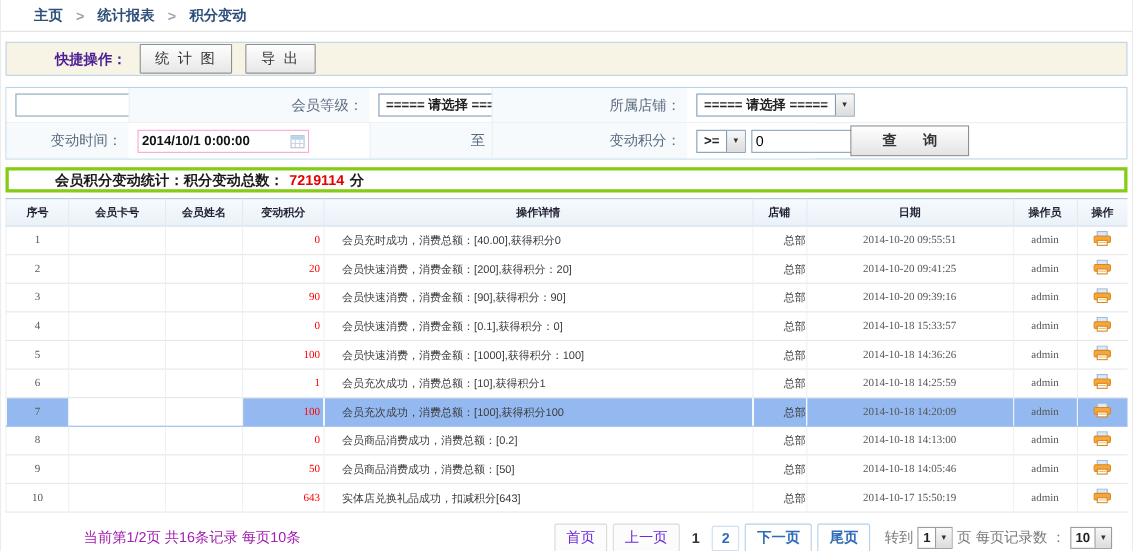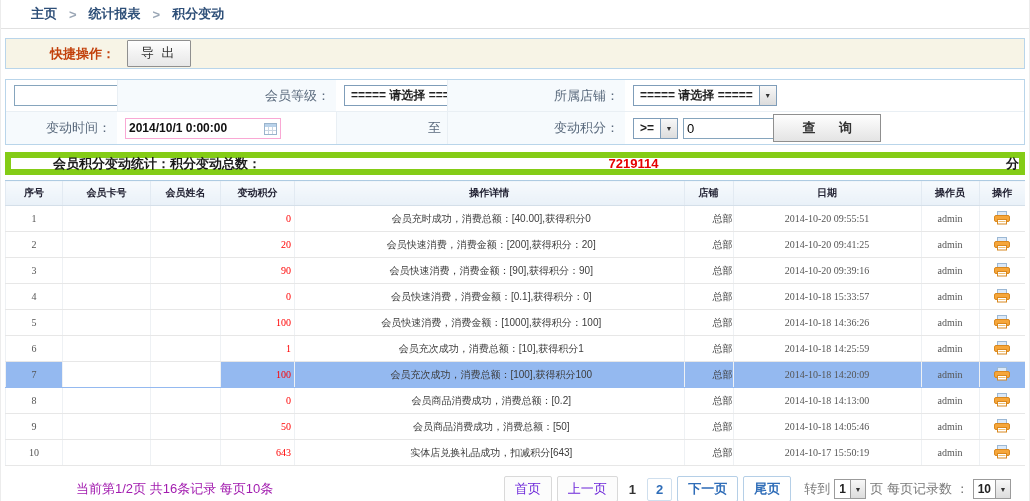--- a/index.html
+++ b/index.html
@@ -12,21 +12,21 @@
   }
   
   .crumbbar { height:29px; display:flex; align-items:center; padding-left:30px;
               border-bottom:1px solid #e2e2e2; background:#fff; }
   .crumb { color:#2e4f78; font-weight:bold; cursor:pointer; }
   .crumb.current { cursor:default; }
   .crumb-sep { color:#9aa6b5; margin:0 12px; font-weight:bold; }
   
   .quickbar { margin:9px 4px 0 4px; height:31px; border:1px solid #b9d5ea;
               background:#f7f4e6; display:flex; align-items:center; }
-  .quickbar-label { font-weight:bold; color:#c2410c; margin-left:44px; }
+  .quickbar-label { font-weight:bold; color:#4c1d95; margin-left:44px; }
   .qbtn { margin-left:12px; padding:3px 13px 4px 13px; font-size:13px; color:#333;
           background:linear-gradient(#fefefe,#e7e7e7); border:1px solid #8f8f8f;
           border-radius:1px; cursor:pointer; letter-spacing:2px; font-family:inherit; }
   
   .filters { margin:10px 4px 0 4px; border:1px solid #b9d5ea; background:#fff; }
   .f-row { display:grid; grid-template-columns:111px 219px 111px 178px 116px 172px 1fr;
            height:32px; }
   .f-row.first { border-bottom:1px solid #e9eff4; }
   .f-cell { display:flex; align-items:center; }
   .f-label { justify-content:flex-end; padding-right:6px; color:#5a6a7d;
@@ -44,23 +44,23 @@
   .sel-text { display:flex; align-items:center; padding:0 6px; font-weight:bold;
               font-size:12px; color:#222; white-space:nowrap; }
   .sel-arrow { width:17px; display:flex; align-items:center; justify-content:center;
                background:linear-gradient(#f8f8f8,#dcdcdc); border-left:1px solid #7f9db9;
                font-size:7px; color:#333; }
   .search-btn { padding:4px 18px; letter-spacing:10px; text-indent:10px; font-size:13px;
                 color:#333; background:linear-gradient(#fefefe,#e4e4e4);
                 border:1px solid #8f8f8f; cursor:pointer; font-family:inherit; font-weight:bold; }
   .btn-cell { justify-content:flex-end; padding-right:32px; }
   
-  .summary { margin:7px 4px 0 4px; border:6px solid #84cc16; height:23px;
+  .summary { margin:7px 4px 0 4px; border:3px solid #84cc16; height:23px;
              display:flex; align-items:center; padding-left:42px;
-             font-weight:bold; color:#1a1a1a;justify-content:space-between; }
+             font-weight:bold; color:#1a1a1a; }
   .summary .total { color:#e60000; padding:0 5px; }
   
   .grid-wrap { margin:5px 4px 0 4px; }
   table { width:100%; border-collapse:collapse; table-layout:fixed; font-size:10px; }
   thead th { height:25px; background:linear-gradient(#f7fafd,#e9f1f8);
              border-top:1px solid #aecbe2; border-bottom:1px solid #d4dfe9;
              border-left:1px solid #e2eaf2; font-weight:bold; color:#223;
              text-align:center; }
   thead th:first-child { border-left:1px solid #e2eaf2; }
   tbody td { height:26px; background:#fff; border-bottom:1px solid #e7e7e7;
@@ -74,21 +74,21 @@
   .col-name  { width:70px; }
   .col-points{ width:74px; }
   .col-detail{ width:auto; }
   .col-store { width:49px; }
   .col-date  { width:188px; }
   .col-op    { width:58px; }
   .col-act   { width:46px; }
   td.col-seq { text-align:center; color:#555; font-family:"Liberation Serif","DejaVu Serif",serif; }
   td.col-points { text-align:right; color:#ff0000; padding-right:3px;
                   font-family:"Liberation Serif","DejaVu Serif",serif; }
-  td.col-detail { text-align:center; padding-left:4px; }
+  td.col-detail { text-align:left; padding-left:16px; }
   td.col-store { text-align:right; }
   td.col-date, td.col-op { text-align:center; color:#555;
                   font-family:"Liberation Serif","DejaVu Serif",serif; }
   td.col-act { text-align:center; }
   .print-btn { display:inline-flex; cursor:pointer; }
   
   .footer { margin-top:10px; display:flex; align-items:center; padding:0 18px 0 75px; }
   .pg-status { color:#a21caf; }
   .pager { margin-left:auto; display:flex; align-items:center; gap:5px; }
   .pg-box { padding:3px 10px; border-radius:2px; background:#fff; cursor:pointer;
@@ -109,20 +109,21 @@
 <div class="crumbbar">
   <span class="crumb">主页</span>
   <span class="crumb-sep">&gt;</span>
   <span class="crumb">统计报表</span>
   <span class="crumb-sep">&gt;</span>
   <span class="crumb current">积分变动</span>
 </div>
 
 <div class="quickbar">
   <span class="quickbar-label">快捷操作：</span>
+  <button class="qbtn">统 计 图</button>
   <button class="qbtn">导  出</button>
 </div>
 
 <div class="filters">
   <div class="f-row first">
     <div class="f-cell f-field">
       <input class="txt-input" style="width: 152px;" value="">
     </div>
     <div class="f-cell f-label">会员等级：</div>
     <div class="f-cell f-field">

